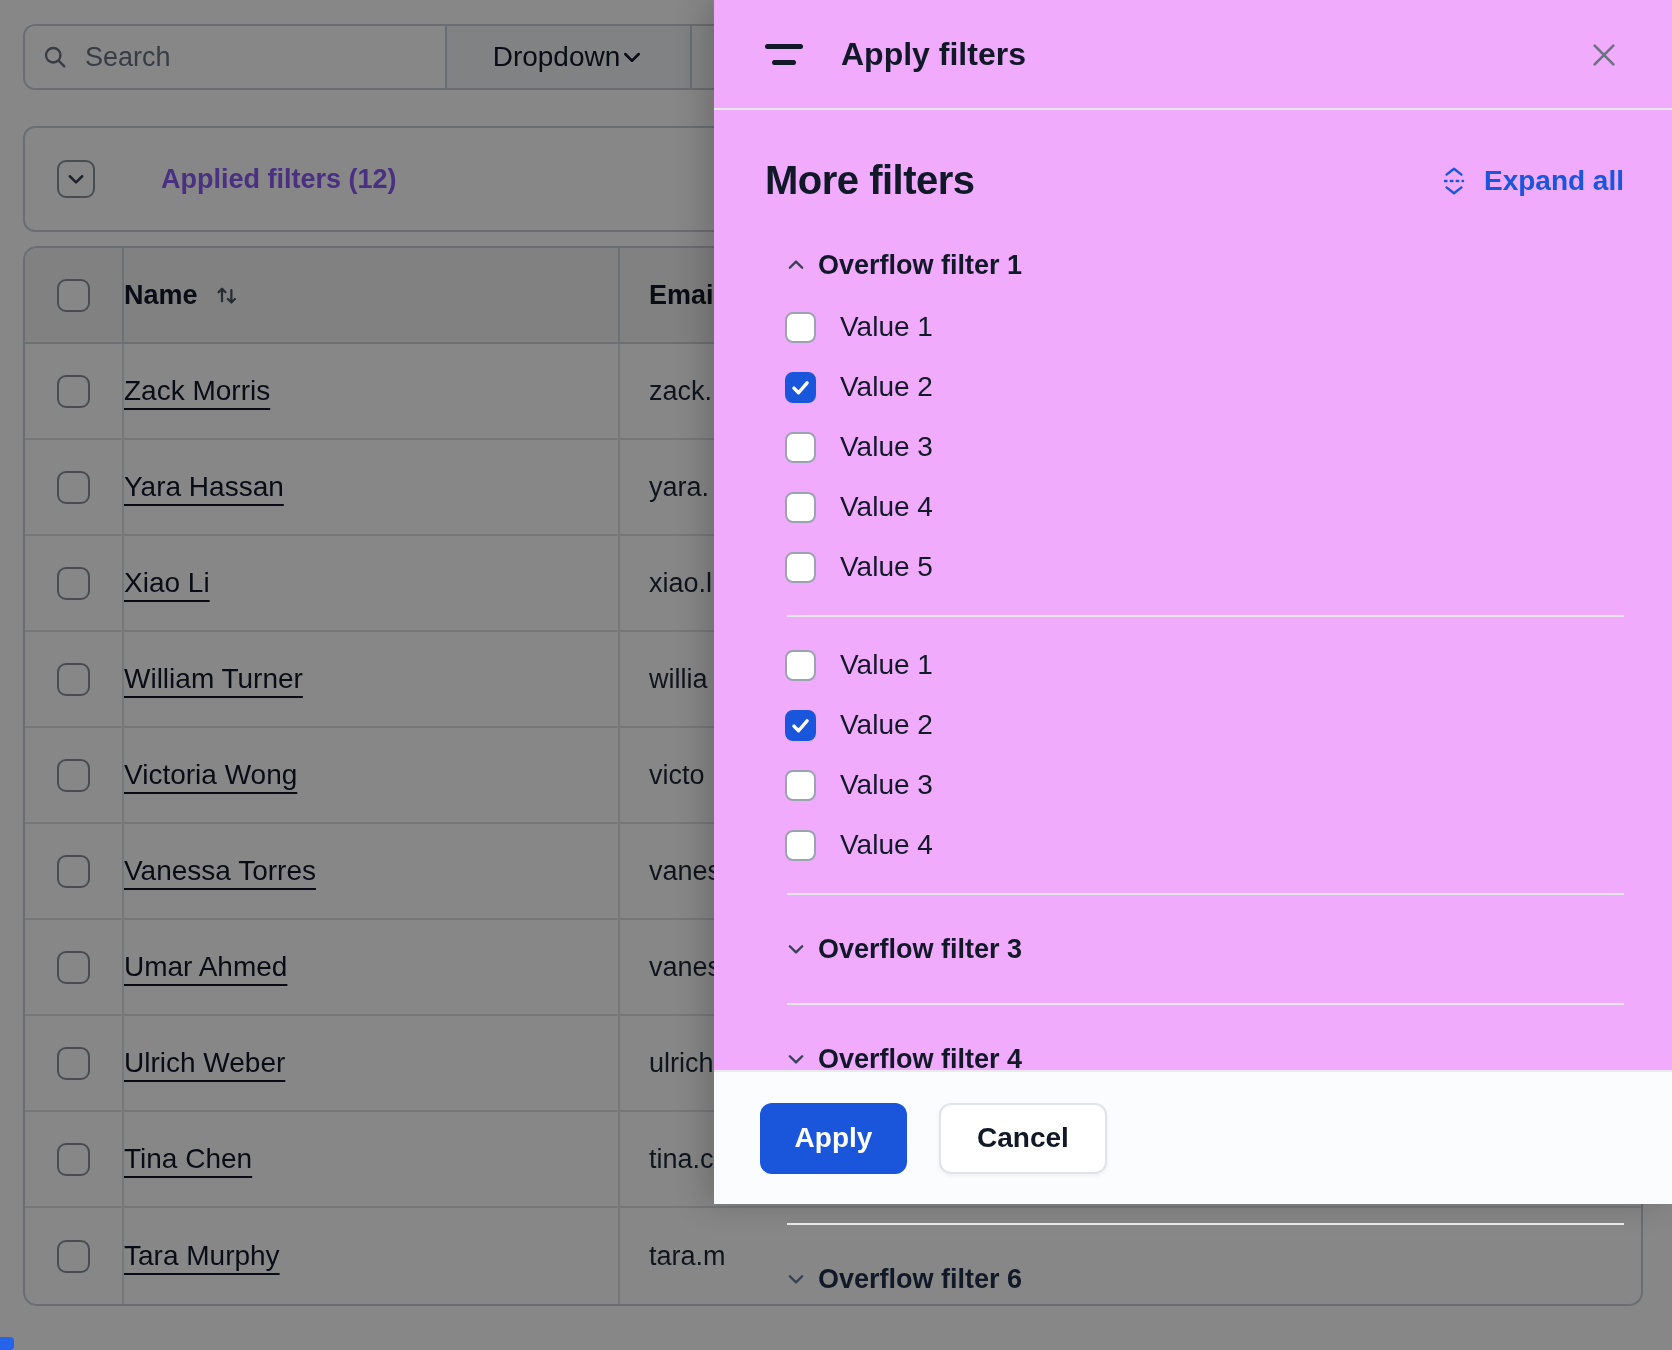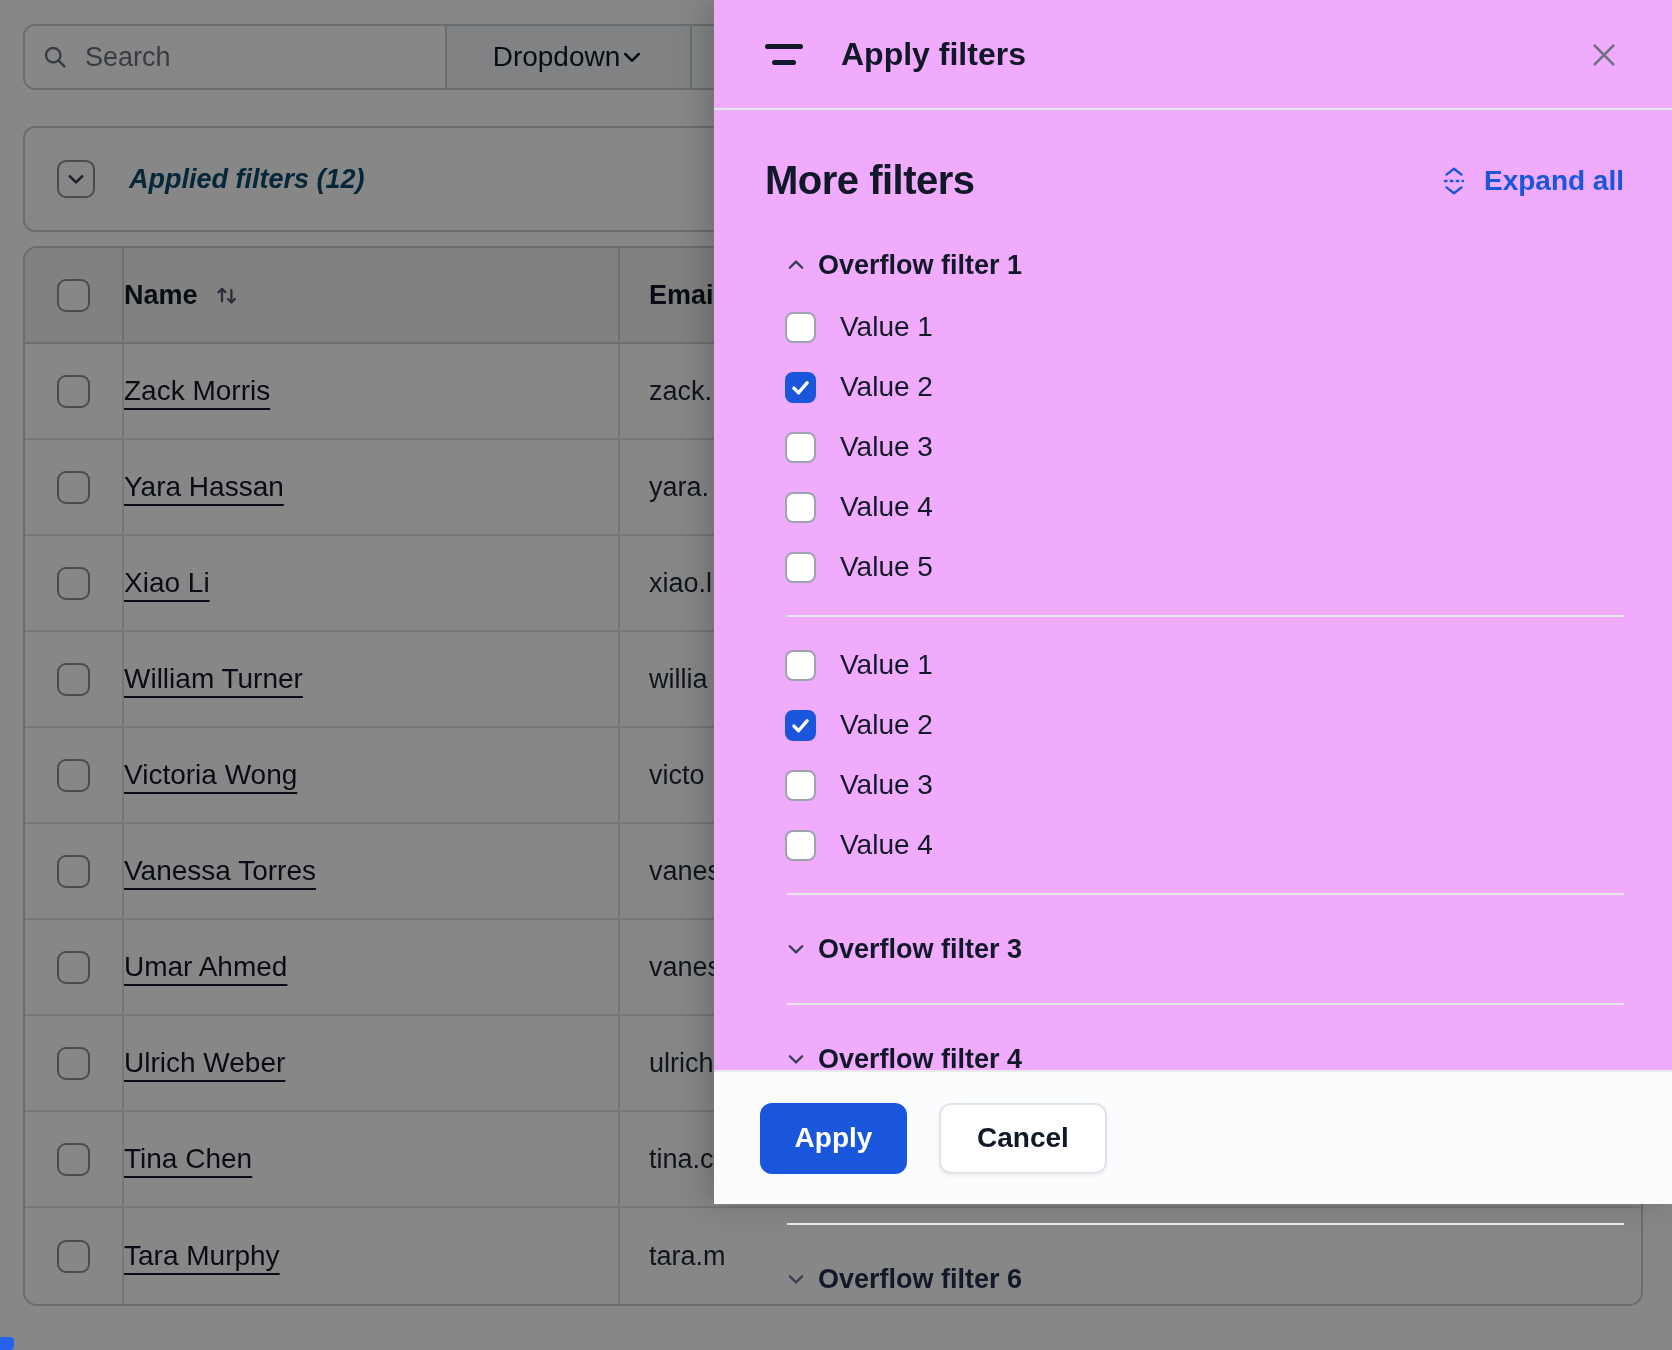--- a/index.html
+++ b/index.html
@@ -19,21 +19,21 @@
   .dd-btn { display:flex; align-items:center; justify-content:center; width:245px;
             background:#f4f5f7; border:none; border-left:2px solid #c9ced6; font-size:28px;
             font-weight:500; color:#111827; cursor:pointer; font-family:"Liberation Sans", sans-serif; }
   .stub-btn { width:70px; background:#fafbfc; border-left:2px solid #c9ced6; }
 
   .applied-box { position:absolute; top:126px; left:23px; width:1620px; height:106px;
                  border:2px solid #c9ced6; border-radius:12px; background:#fff;
                  display:flex; align-items:center; padding-left:32px; }
   .chev-btn { width:38px; height:38px; border:2px solid #8b929c; border-radius:9px; background:#fff;
               display:flex; align-items:center; justify-content:center; cursor:pointer; }
-  .applied-label { font-size:27px; font-weight:700; margin-left:34px; color:#0c4a6e;font-style:italic; }
+  .applied-label { font-size:27px; font-weight:700; margin-left:66px; color:#8b5cf6; }
 
   .table { position:absolute; top:246px; left:23px; width:1620px; border:2px solid #c9ced6;
            border-radius:14px; background:#fff; overflow:hidden; }
   .trow, .thead { display:flex; height:96px; align-items:center; }
   .thead { background:#f3f4f6; border-bottom:2px solid #cfd3d9; }
   .trow { border-bottom:2px solid #dde0e4; }
   .trow:last-child { border-bottom:none; }
   .col-check { width:99px; display:flex; align-items:center; padding-left:32px; align-self:stretch;
                border-right:2px solid #dde0e4; }
   .thead .col-check { border-right:2px solid #cfd3d9; }

